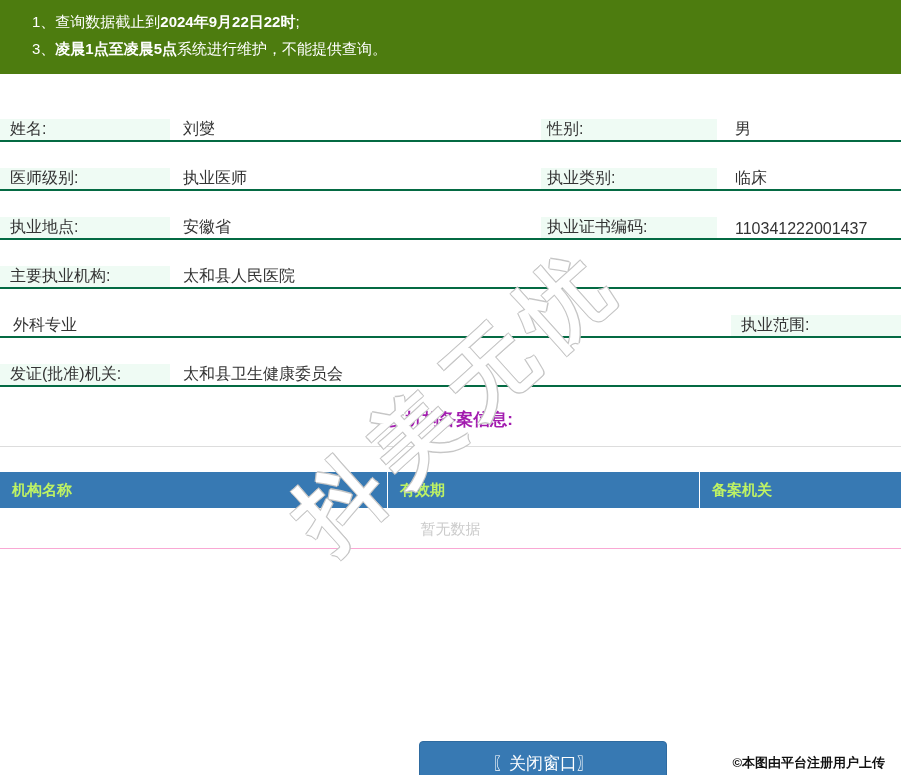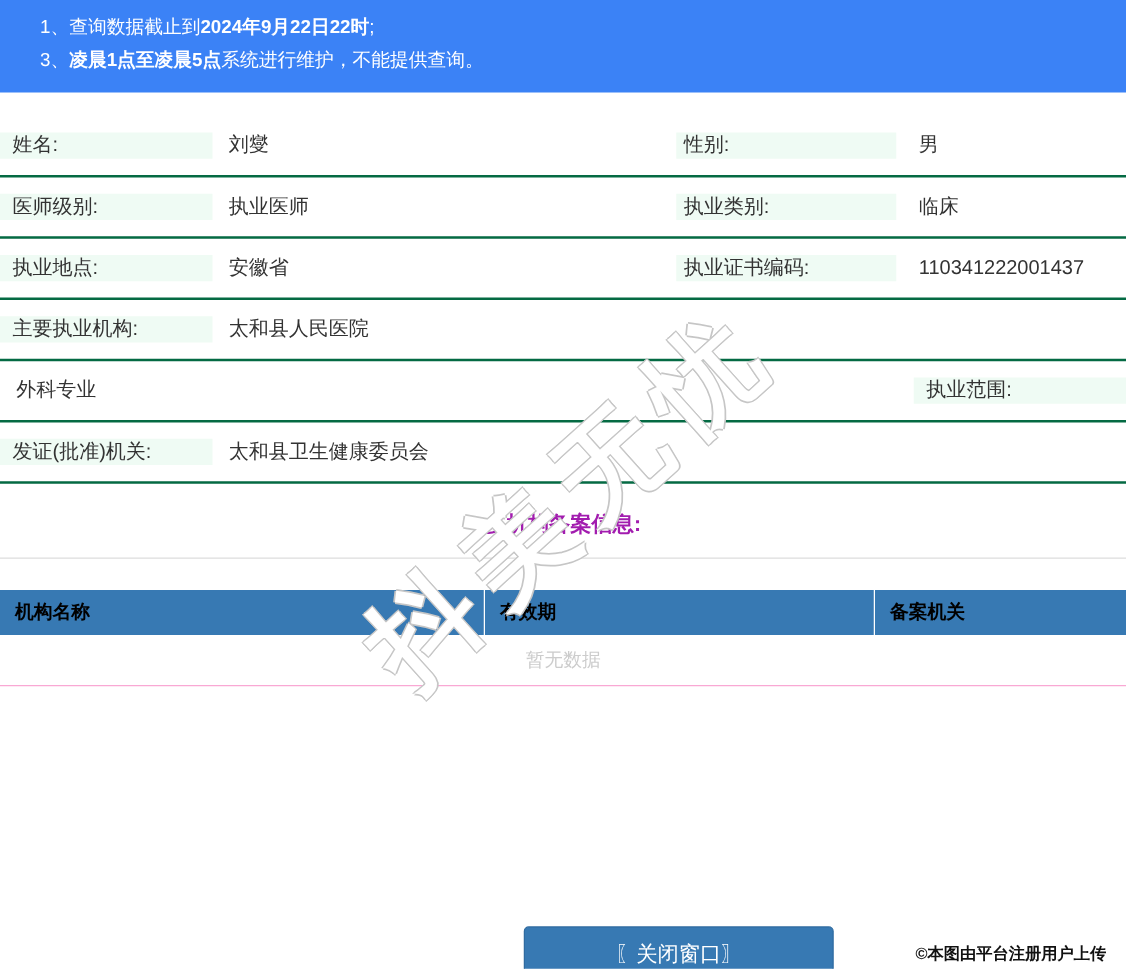--- a/index.html
+++ b/index.html
@@ -1,39 +1,39 @@
 <!DOCTYPE html>
 <html><head>
 <meta charset="utf-8">
 <style>
   * { margin:0; padding:0; box-sizing:border-box; }
   html,body { width:901px; height:775px; overflow:hidden; background:#fff;
     font-family:"Liberation Sans", sans-serif; position:relative; }
 
   
-  .banner { background:#3b82f6; color:#fff; padding:8px 10px 12px 0; width:100%; }
+  .banner { background:#4d7c0f; color:#fff; padding:8px 10px 12px 0; width:100%; }
   .banner-line { padding-left:32px; font-size:15px; line-height:27px; white-space:nowrap; }
   .banner-line b { font-weight:bold; }
 
   
   .profile { margin-top:19px; width:100%; }
-  .profile-row { display:flex; height:49px; border-bottom:2px solid #046a43; align-items:center; }
+  .profile-row { display:flex; height:49px; border-bottom:2px solid #046a43; align-items:flex-end; }
   .cell { display:flex; align-items:center; font-size:16px; color:#333; }
   .label-cell { background:#effbf4; }
   .c-l1 { width:170px; padding-left:10px; }
   .c-v1 { width:371px; padding-left:13px; }
   .c-l2 { width:176px; padding-left:6px; }
   .c-v2 { flex:1; padding-left:18px; }
   .c-vfull { flex:1; padding-left:13px; }
 
   
   .filing-heading { margin-top:21px; text-align:center; font-size:17px; font-weight:bold; color:#a21caf; }
   .filing-divider { margin-top:15px; border-top:1px solid #ddd; width:100%; }
   .filing-header { display:flex; margin-top:25px; background:#3779b3; height:36px;
-    color:#000000; font-weight:bold; font-size:15px; }
+    color:#bef264; font-weight:bold; font-size:15px; }
   .fh { line-height:36px; padding-left:12px; }
   .fh1 { width:388px; border-right:1px solid #fff; }
   .fh2 { width:312px; border-right:1px solid #fff; }
   .fh3 { flex:1; }
   .filing-empty { height:41px; line-height:41px; text-align:center; color:#ccc;
     font-size:15px; border-bottom:1px solid #f9a8d4; }
 
   
   .watermark { position:absolute; left:245px; top:330px; width:440px; height:96px;
     transform:rotate(-42deg); font-size:86px; font-weight:bold; letter-spacing:14px;

